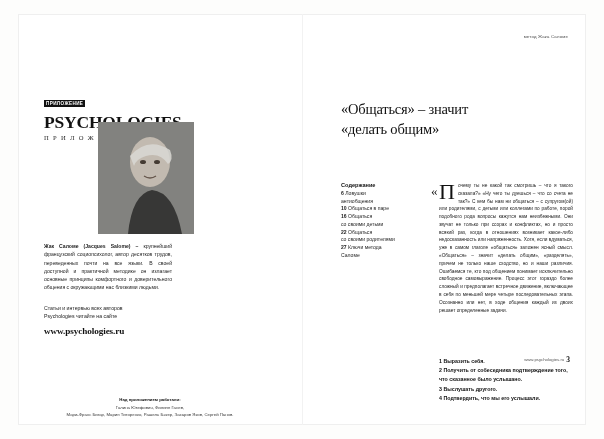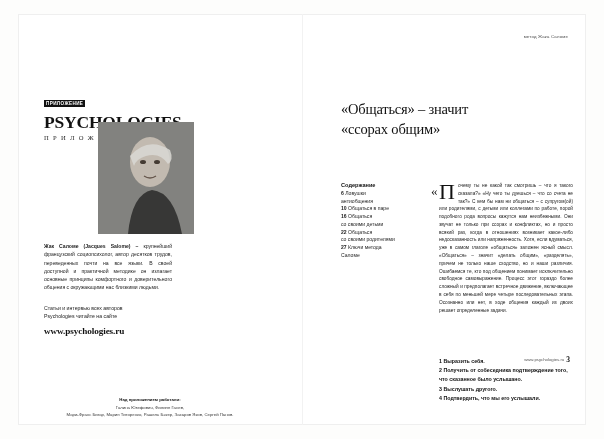--- a/index.html
+++ b/index.html
@@ -283,21 +283,21 @@
       <div>Мари-Франс Бигар, Мария Титоренко, Рашель Бэкер, Захаров Яков, Сергей Панов.</div>
     </div>
   </div>
 
   <div class="right-page">
 
     <div class="running-head">метод Жака Саломе</div>
 
     <div class="headline">
       <div>«Общаться» – значит</div>
-      <div>«ссорах общим»</div>
+      <div>«делать общим»</div>
     </div>
 
     <div class="toc">
       <div class="toc-title">Содержание</div>
       <div class="toc-row"><b>6</b> <span>Ловушки</span></div>
       <div class="toc-row"><span>антиобщения</span></div>
       <div class="toc-row"><b>10</b> <span>Общаться в паре</span></div>
       <div class="toc-row"><b>16</b> <span>Общаться</span></div>
       <div class="toc-row"><span>со своими детьми</span></div>
       <div class="toc-row"><b>22</b> <span>Общаться</span></div>

